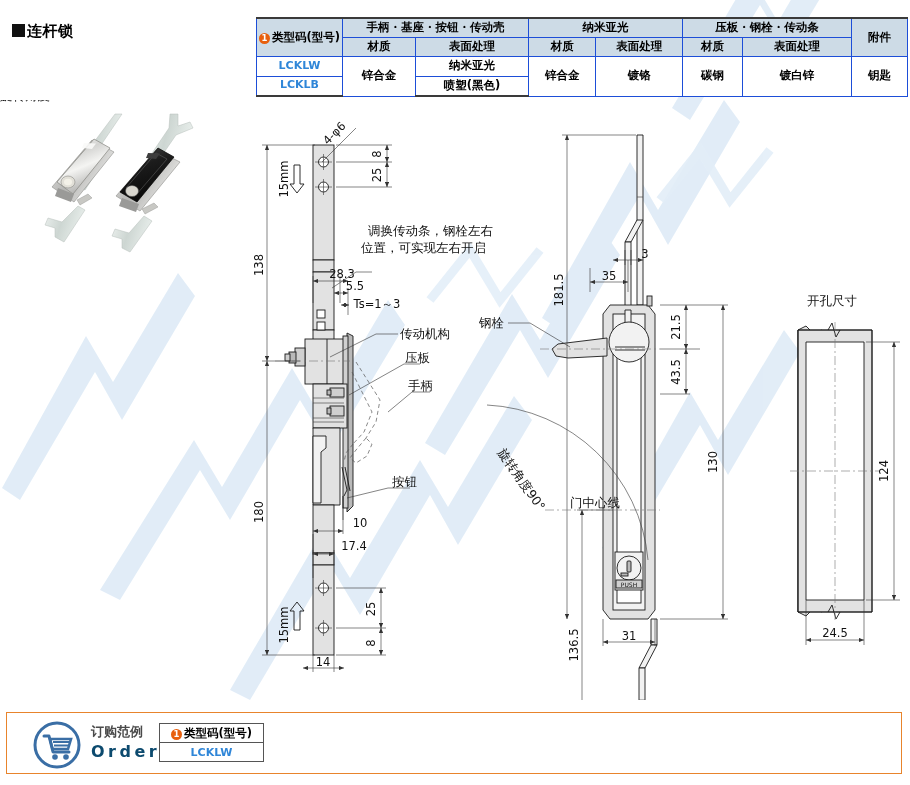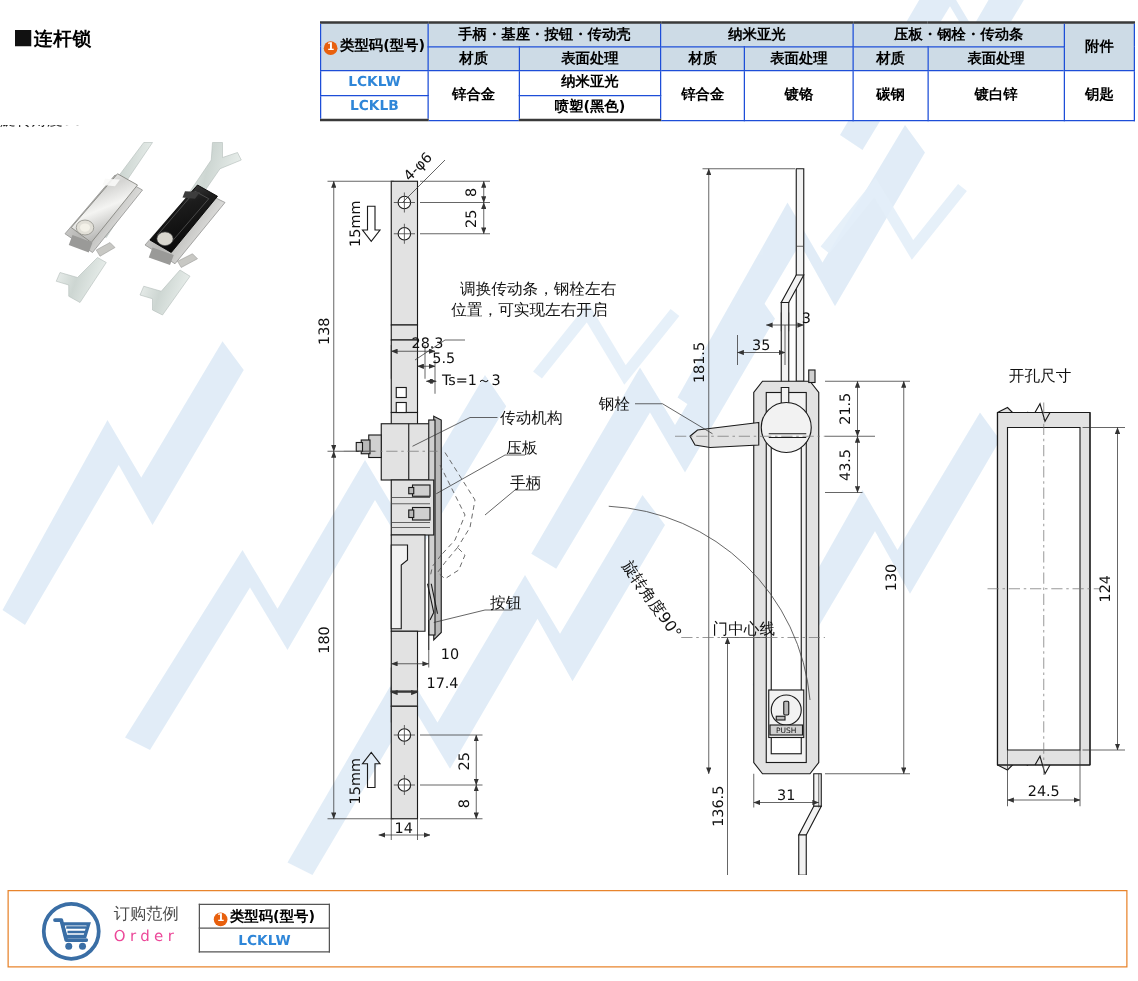--- a/index.html
+++ b/index.html
@@ -78,25 +78,25 @@
   
   #order-box {
     position: absolute; left: 6px; top: 712px;
     width: 896px; height: 62px;
     border: 1.5px solid #e8842c;
     background: #fff;
   }
   #order-cart { position: absolute; left: 26px; top: 8px; }
   #order-text {
     position: absolute; left: 84px; top: 10px;
-    font-size: 13px; font-weight: 400; color: #4a4a4a;
+    font-size: 13px; font-weight: 700; color: #4a4a4a;
     line-height: 1.35;
   }
   #order-text .order-en {
-    font-size: 12px; letter-spacing: 3.5px; color: #ec4899;
+    font-size: 16px; letter-spacing: 3.5px; color: #0c4a6e;
     font-family: "DejaVu Sans", "Liberation Sans", sans-serif;
   }
   #order-table {
     position: absolute; left: 152px; top: 10px;
     border-collapse: collapse; font-size: 11.5px;
   }
   #order-table td {
     border: 1px solid #555; text-align: center; font-weight: 700;
     width: 104px; height: 19px; padding: 0 4px;
   }

